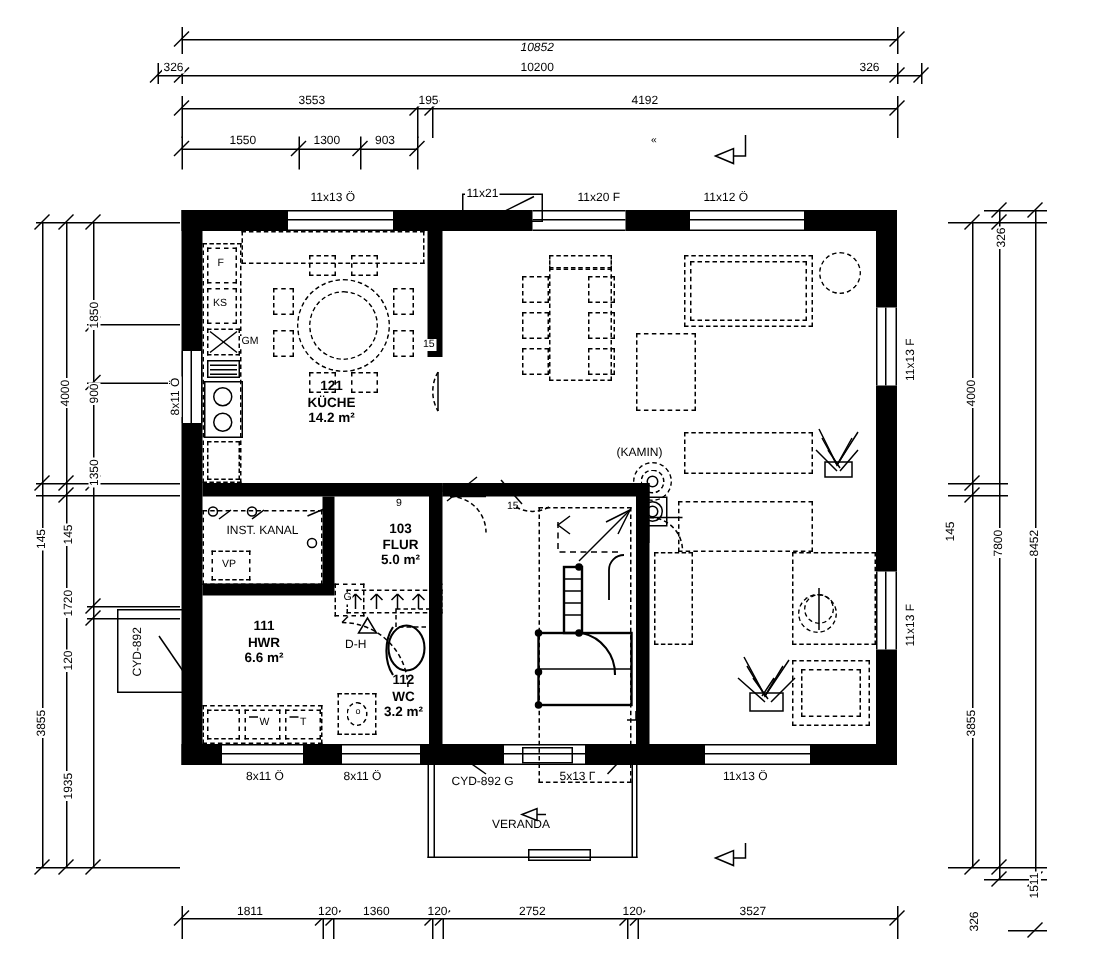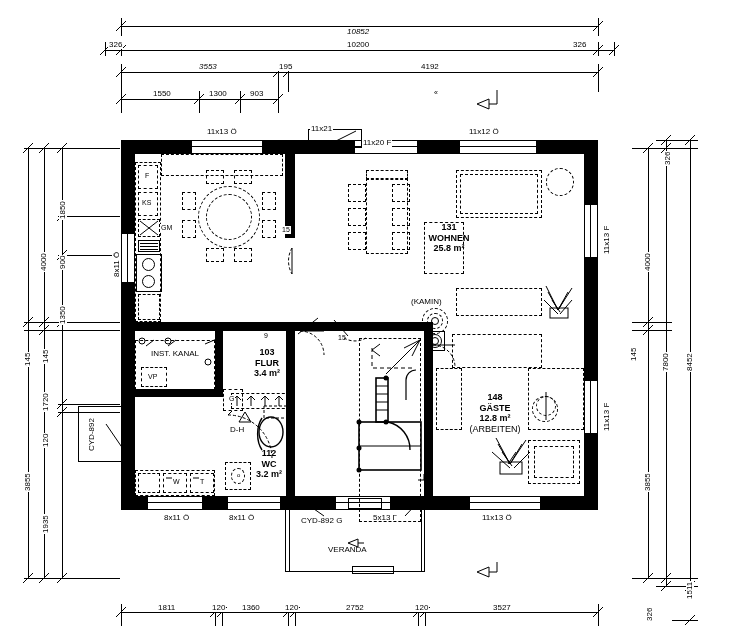--- a/index.html
+++ b/index.html
@@ -77,21 +77,21 @@
     <div class="extv" style="left:121px;top:64px;height:28px;"></div>
     <div class="extv" style="left:278px;top:64px;height:28px;"></div>
     <div class="extv" style="left:288px;top:64px;height:28px;"></div>
     <div class="extv" style="left:598px;top:64px;height:28px;"></div>
     <svg width="741" height="637" style="pointer-events:none">
       <line x1="116" y1="77" x2="126" y2="67" stroke="#000" stroke-width="1"></line>
       <line x1="273" y1="77" x2="283" y2="67" stroke="#000" stroke-width="1"></line>
       <line x1="283" y1="77" x2="293" y2="67" stroke="#000" stroke-width="1"></line>
       <line x1="593" y1="77" x2="603" y2="67" stroke="#000" stroke-width="1"></line>
     </svg>
-    <div class="dimtxt" style="left:198px;top:63px;font-style:italic;">3553</div>
+    <div class="dimtxt" style="left:198px;top:63px;">3553</div>
     <div class="dimtxt" style="left:278px;top:63px;">195</div>
     <div class="dimtxt" style="left:420px;top:63px;">4192</div>
   </div>
 
   <div>
     <div class="dline h1" style="left:121px;top:99px;width:157px;"></div>
     <div class="extv" style="left:121px;top:91px;height:22px;"></div>
     <div class="extv" style="left:199px;top:91px;height:22px;"></div>
     <div class="extv" style="left:240px;top:91px;height:22px;"></div>
     <div class="extv" style="left:278px;top:91px;height:22px;"></div>
@@ -259,21 +259,21 @@
   <div class="win" style="left:460px;top:140px;width:76px;height:14px;"></div>
   <div class="winline" style="left:460px;top:146px;width:76px;height:1px;"></div>
 
   <div class="furnS" style="left:308px;top:129px;width:54px;height:19px;"></div>
   <svg width="741" height="637" style="pointer-events:none">
     <line x1="322" y1="148" x2="356" y2="131" stroke="#000" stroke-width="1"></line>
   </svg>
 
   <div class="lbl" style="left:206px;top:127px;">11x13 Ö</div>
   <div class="lbl" style="left:310px;top:124px;">11x21</div>
-  <div class="lbl" style="left:362px;top:127px;margin-top:11px;">11x20 F</div>
+  <div class="lbl" style="left:384px;top:127px;">11x20 F</div>
   <div class="lbl" style="left:468px;top:127px;">11x12 Ö</div>
 
   <div class="winv" style="left:121px;top:234px;width:14px;height:48px;"></div>
   <div class="winline" style="left:127px;top:234px;width:1px;height:48px;"></div>
   <div class="lblv" style="left:112px;top:278px;">8x11 Ö</div>
 
   <div class="winv" style="left:584px;top:205px;width:14px;height:52px;"></div>
   <div class="winline" style="left:590px;top:205px;width:1px;height:52px;"></div>
   <div class="lblv" style="left:602px;top:255px;">11x13 F</div>
   <div class="winv" style="left:584px;top:381px;width:14px;height:52px;"></div>
@@ -300,20 +300,25 @@
     <line x1="297" y1="497" x2="324" y2="516" stroke="#000" stroke-width="1"></line>
     <line x1="423" y1="497" x2="405" y2="516" stroke="#000" stroke-width="1"></line>
   </svg>
 
   <div class="furnS" style="left:285px;top:510px;width:140px;height:62px;border-top:none;"></div>
   <div class="lbl" style="left:327px;top:545px;">VERANDA</div>
   <div class="thin" style="left:289px;top:510px;width:1px;height:62px;"></div>
   <div class="thin" style="left:421px;top:510px;width:1px;height:62px;"></div>
   <div class="furnS" style="left:352px;top:566px;width:42px;height:8px;"></div>
 
+  <div class="room" style="left:185px;top:252px;width:72px;">
+    <div class="num">121</div>
+    <div class="nm">KÜCHE</div>
+    <div class="ar">14.2 m²</div>
+  </div>
 
   <div class="furnD" style="left:135px;top:162px;width:26px;height:160px;"></div>
   <div class="furnD" style="left:138px;top:165px;width:20px;height:24px;"></div>
   <div class="tag" style="left:144px;top:172px;">F</div>
   <div class="furnD" style="left:138px;top:192px;width:20px;height:24px;"></div>
   <div class="tag" style="left:141px;top:199px;">KS</div>
   <div class="furnD" style="left:138px;top:219px;width:22px;height:18px;"></div>
   <svg width="741" height="637" style="pointer-events:none">
     <line x1="140" y1="221" x2="158" y2="235" stroke="#000" stroke-width="1"></line>
     <line x1="158" y1="221" x2="140" y2="235" stroke="#000" stroke-width="1"></line>
@@ -340,25 +345,20 @@
   <div class="furnD" style="left:206px;top:248px;width:18px;height:14px;"></div>
   <div class="furnD" style="left:182px;top:220px;width:14px;height:18px;"></div>
   <div class="furnD" style="left:182px;top:192px;width:14px;height:18px;"></div>
 
   <svg width="741" height="637" style="pointer-events:none">
     <path d="M 292,248 A 26,26 0 0 0 292,274" fill="none" stroke="#000" stroke-width="1" stroke-dasharray="3,2"></path>
     <line x1="292" y1="248" x2="292" y2="274" stroke="#000" stroke-width="1"></line>
   </svg>
   <div class="tag" style="left:281px;top:226px;">15</div>
 
-  <div class="room" style="left:412px;top:222px;width:74px;">
-    <div class="num">131</div>
-    <div class="nm">WOHNEN</div>
-    <div class="ar">25.8 m²</div>
-  </div>
 
   <div class="furnD" style="left:366px;top:178px;width:42px;height:76px;"></div>
   <div class="furnD" style="left:348px;top:184px;width:18px;height:18px;"></div>
   <div class="furnD" style="left:348px;top:208px;width:18px;height:18px;"></div>
   <div class="furnD" style="left:348px;top:232px;width:18px;height:18px;"></div>
   <div class="furnD" style="left:392px;top:184px;width:18px;height:18px;"></div>
   <div class="furnD" style="left:392px;top:208px;width:18px;height:18px;"></div>
   <div class="furnD" style="left:392px;top:232px;width:18px;height:18px;"></div>
   <div class="furnD" style="left:366px;top:170px;width:42px;height:10px;"></div>
 
@@ -381,21 +381,21 @@
   <div class="circ" style="left:422px;top:308px;width:26px;height:26px;"></div>
   <div class="circ" style="left:427px;top:313px;width:16px;height:16px;"></div>
   <div class="circS" style="left:431px;top:317px;width:8px;height:8px;"></div>
   <div class="furnS" style="left:425px;top:331px;width:20px;height:20px;"></div>
   <div class="circS" style="left:428px;top:334px;width:14px;height:14px;"></div>
   <div class="circS" style="left:431px;top:337px;width:8px;height:8px;"></div>
 
   <div class="room" style="left:237px;top:347px;width:60px;">
     <div class="num">103</div>
     <div class="nm">FLUR</div>
-    <div class="ar">3.4 m²</div>
+    <div class="ar">5.0 m²</div>
   </div>
   <div class="tag" style="left:263px;top:332px;">9</div>
 
   <div class="furnD" style="left:231px;top:393px;width:64px;height:16px;"></div>
   <svg width="741" height="637" style="pointer-events:none">
     <g stroke="#000" stroke-width="1" fill="none">
       <path d="M237,396 l0,10 M237,396 l-4,4 M237,396 l4,4"></path>
       <path d="M251,396 l0,10 M251,396 l-4,4 M251,396 l4,4"></path>
       <path d="M265,396 l0,10 M265,396 l-4,4 M265,396 l4,4"></path>
       <path d="M279,396 l0,10 M279,396 l-4,4 M279,396 l4,4"></path>
@@ -459,20 +459,25 @@
     <path d="M 418,480 l6,0 l0,-6" fill="none" stroke="#000" stroke-width="1"></path>
     <path d="M350,542 l0,0" stroke="#000"></path>
   </svg>
   <div class="tag" style="left:262px;top:330px;opacity:0;">9</div>
 
   <svg width="741" height="637" style="pointer-events:none">
     <polygon points="348,543 358,539 358,547" fill="#fff" stroke="#000" stroke-width="1"></polygon>
     <line x1="358" y1="543" x2="364" y2="543" stroke="#000" stroke-width="1"></line>
   </svg>
 
+  <div class="room" style="left:146px;top:412px;width:60px;">
+    <div class="num">111</div>
+    <div class="nm">HWR</div>
+    <div class="ar">6.6 m²</div>
+  </div>
   <div class="furnD" style="left:135px;top:470px;width:80px;height:26px;"></div>
   <div class="furnD" style="left:138px;top:473px;width:22px;height:20px;"></div>
   <div class="furnD" style="left:163px;top:473px;width:24px;height:20px;"></div>
   <div class="tag" style="left:172px;top:478px;">W</div>
   <div class="furnD" style="left:190px;top:473px;width:24px;height:20px;"></div>
   <div class="tag" style="left:199px;top:478px;">T</div>
   <svg width="741" height="637" style="pointer-events:none">
     <line x1="166" y1="478" x2="172" y2="478" stroke="#000" stroke-width="1"></line>
     <line x1="193" y1="478" x2="199" y2="478" stroke="#000" stroke-width="1"></line>
   </svg>
@@ -492,26 +497,20 @@
 
     <rect x="264" y="406" width="24" height="12" fill="none" stroke="#000" stroke-width="1" stroke-dasharray="3,2"></rect>
 
     <path d="M 228,415 A 44,44 0 0 1 272,459" fill="none" stroke="#000" stroke-width="1" stroke-dasharray="3,2"></path>
     <line x1="228" y1="415" x2="232" y2="411" stroke="#000" stroke-width="1"></line>
   </svg>
   <div class="furnD" style="left:225px;top:462px;width:26px;height:28px;"></div>
   <div class="circ" style="left:231px;top:468px;width:14px;height:16px;"></div>
   <div class="tag" style="left:236px;top:471px;font-size:6px;">o</div>
 
-  <div class="room" style="left:451px;top:392px;width:88px;">
-    <div class="num">148</div>
-    <div class="nm">GÄSTE</div>
-    <div class="ar">12.8 m²</div>
-    <div class="roomsub">(ARBEITEN)</div>
-  </div>
 
   <div class="furnD" style="left:452px;top:334px;width:90px;height:34px;"></div>
   <div class="furnD" style="left:528px;top:368px;width:56px;height:62px;"></div>
   <div class="circ" style="left:532px;top:396px;width:26px;height:26px;"></div>
   <div class="furnD" style="left:436px;top:368px;width:26px;height:62px;"></div>
   <div class="furnD" style="left:528px;top:440px;width:52px;height:44px;"></div>
   <div class="furnD" style="left:534px;top:446px;width:40px;height:32px;"></div>
   <svg width="741" height="637" style="pointer-events:none">
     <g stroke="#000" stroke-width="1" fill="none">
       <path d="M498,444 l12,20 l12,-20 M502,452 l10,14 M516,452 l-8,12"></path>

